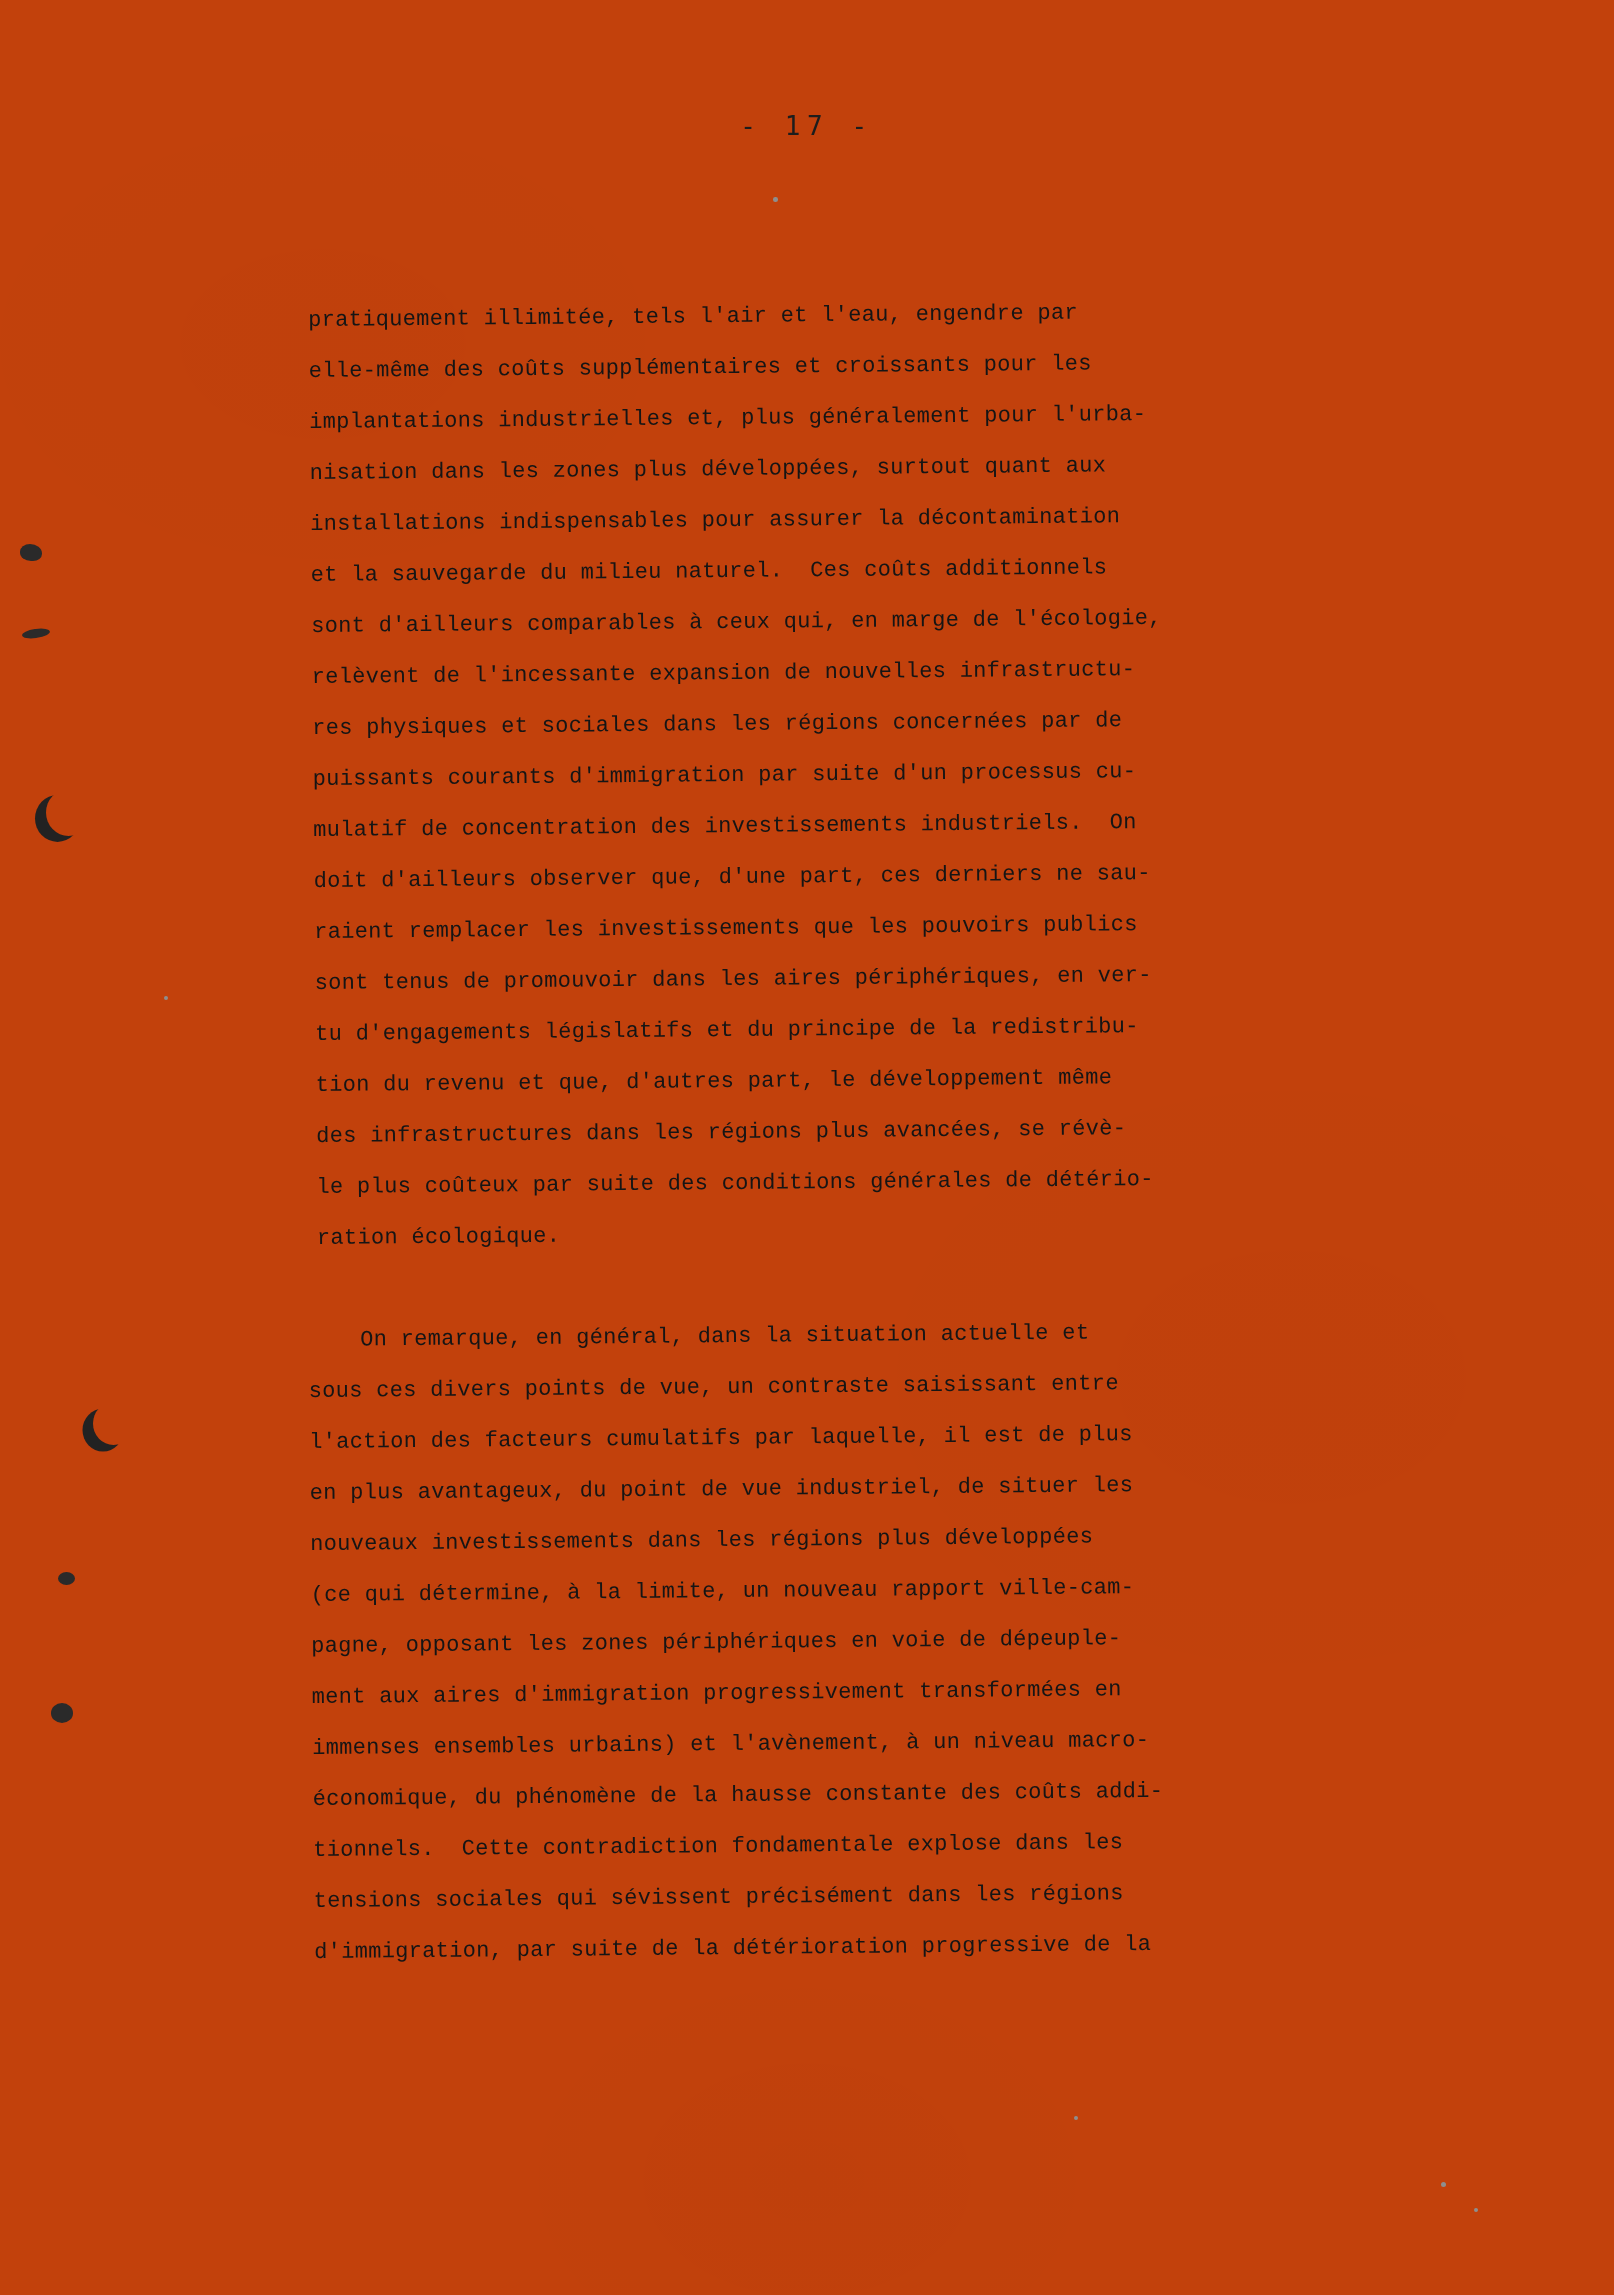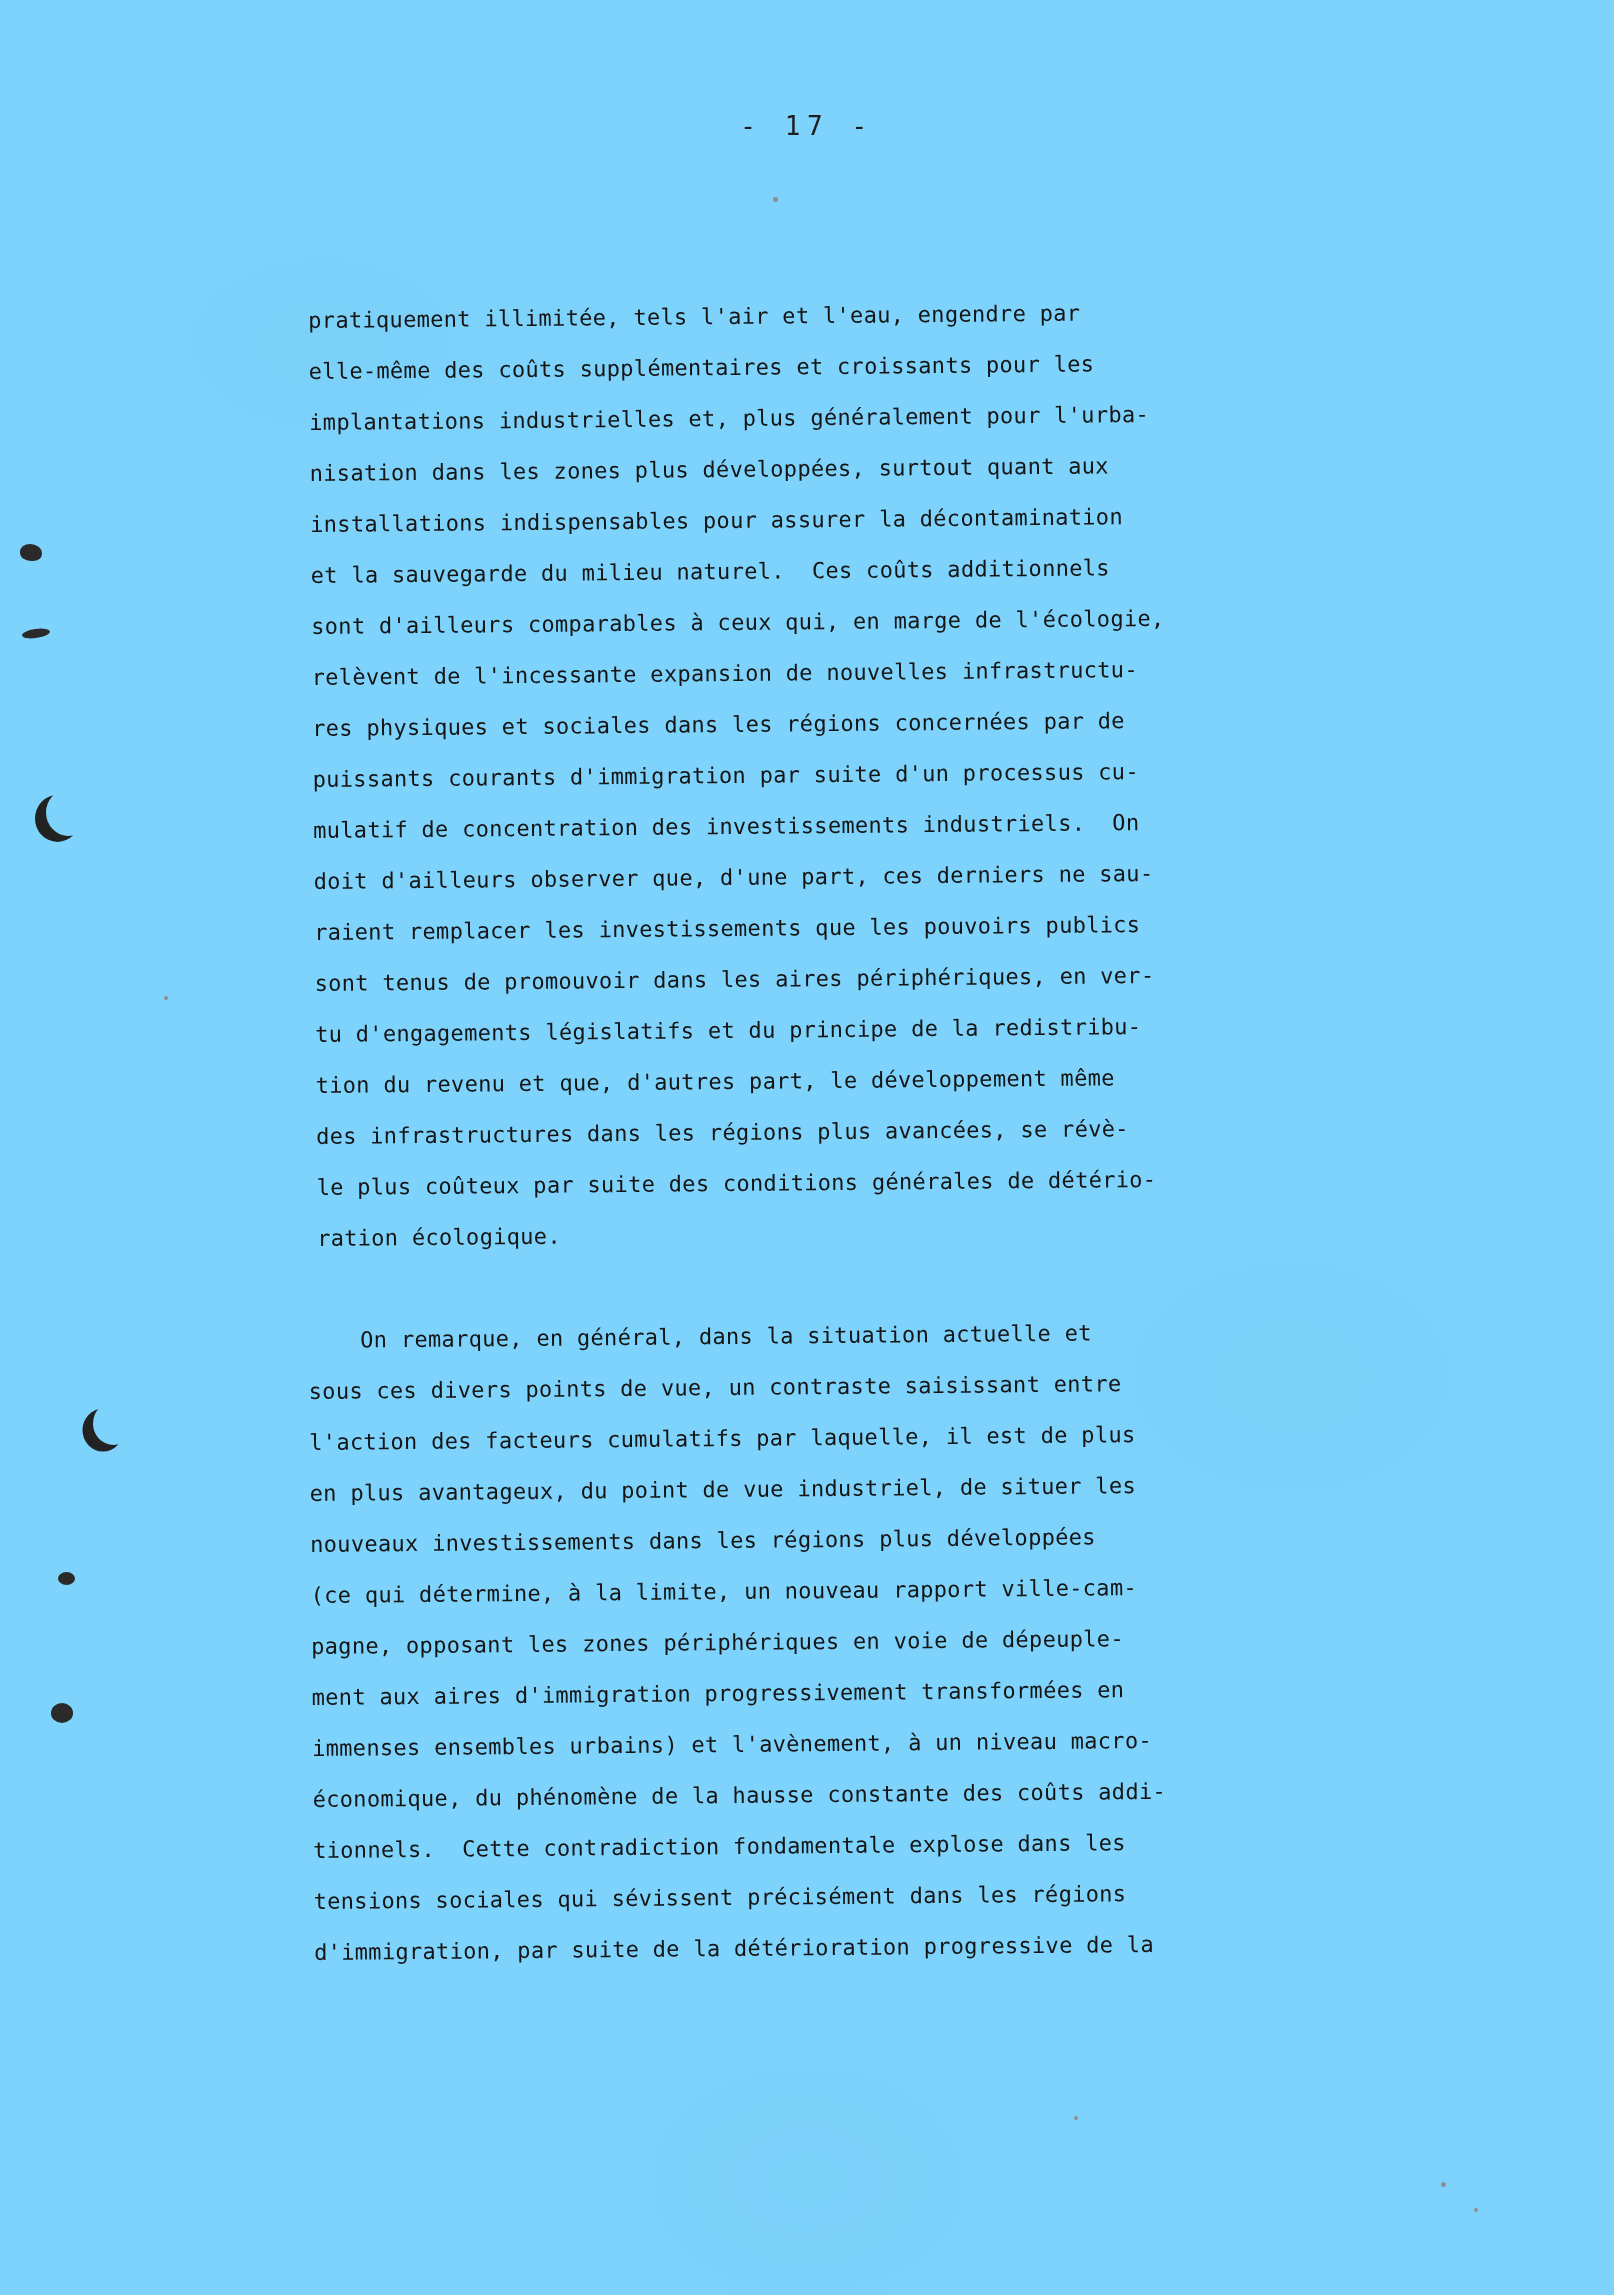--- a/index.html
+++ b/index.html
@@ -10,21 +10,21 @@
   body {
     width: 1614px;
     height: 2295px;
     position: relative;
     font-family: "DejaVu Sans Mono", monospace;
     color: #1a1a1a;
   }
   .page {
     position: absolute;
     inset: 0;
-    background: #7dd3fc;
+    background: #c2410c;
     overflow: hidden;
   }
   
   .scan-tint {
     position: absolute;
     inset: 0;
     background:
       radial-gradient(ellipse 590px 393px at 20% 15%, rgba(0,0,0,0.012), rgba(0,0,0,0) 70%),
       radial-gradient(ellipse 721px 524px at 80% 60%, rgba(0,0,0,0.010), rgba(0,0,0,0) 70%),
       radial-gradient(ellipse 459px 328px at 50% 95%, rgba(0,0,0,0.014), rgba(0,0,0,0) 70%);
@@ -38,20 +38,21 @@
     text-align: center;
     font-size: 26px;
     letter-spacing: 6.6px;
     color: #1d1d1d;
   }
   .body-text {
     position: absolute;
     left: 308px;
     top: 295px;
     width: 1048px;
+    font-family: Liberation Mono, monospace;
   }
   .para {
     margin: 0 0 0 0;
     font-size: 22px;
     line-height: 51px;
     letter-spacing: 0.3px;
     color: #151515;
     white-space: pre-wrap;
     transform: rotate(-0.55deg);
     transform-origin: left top;

